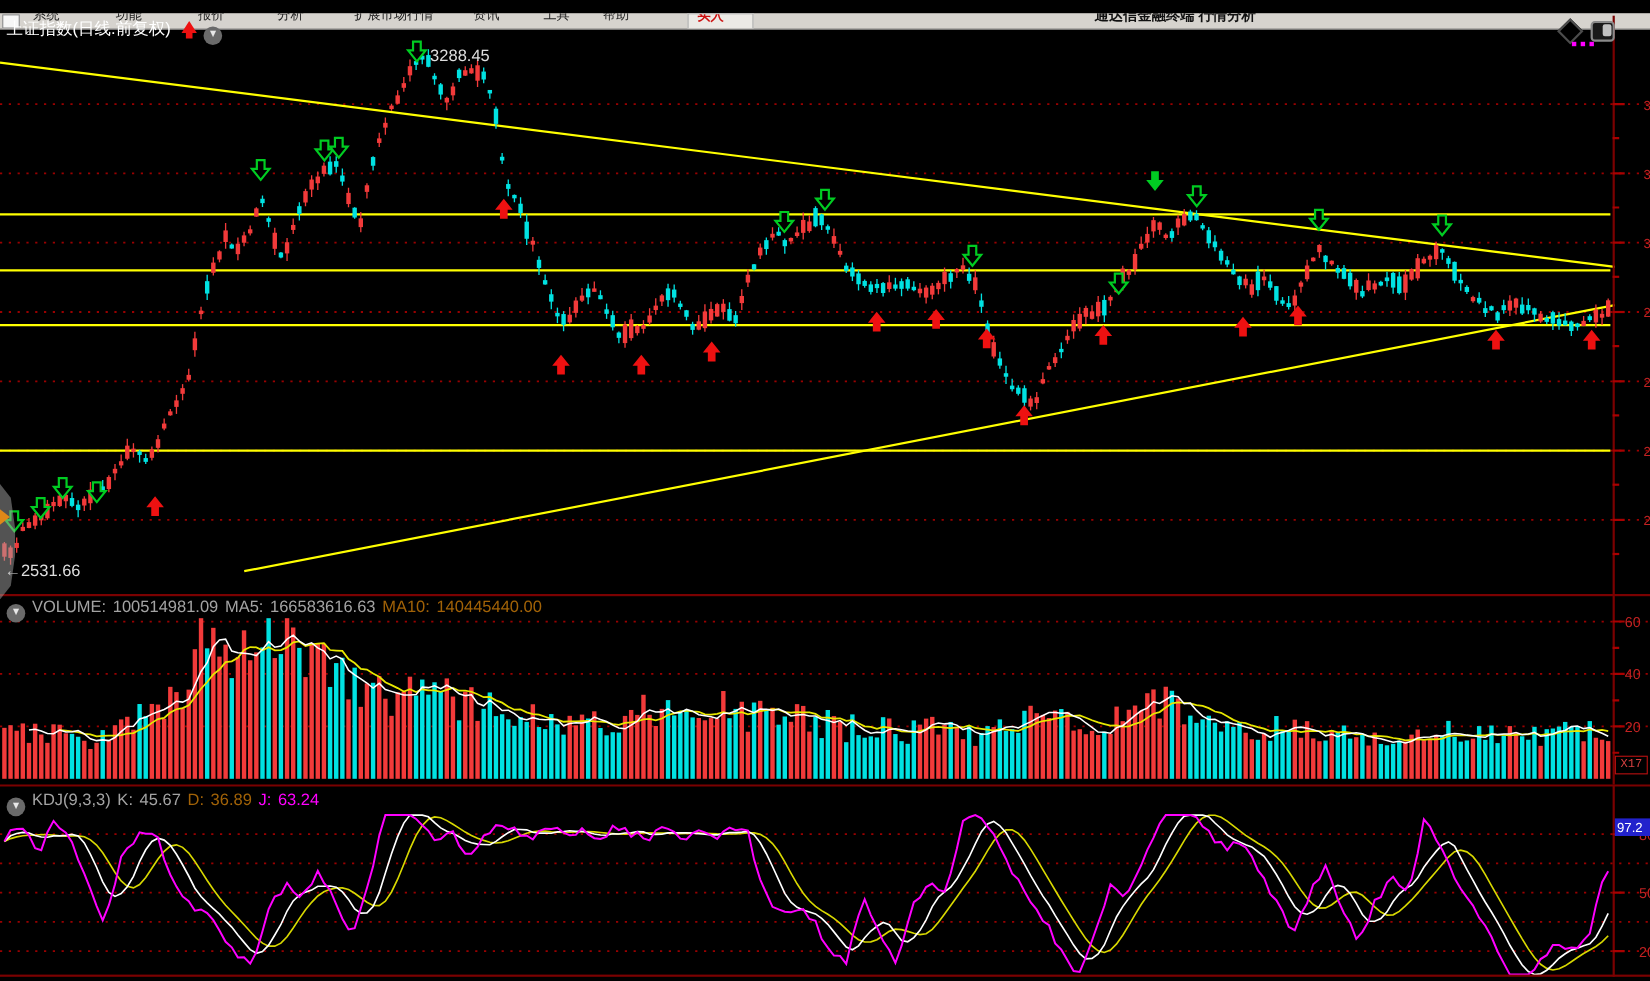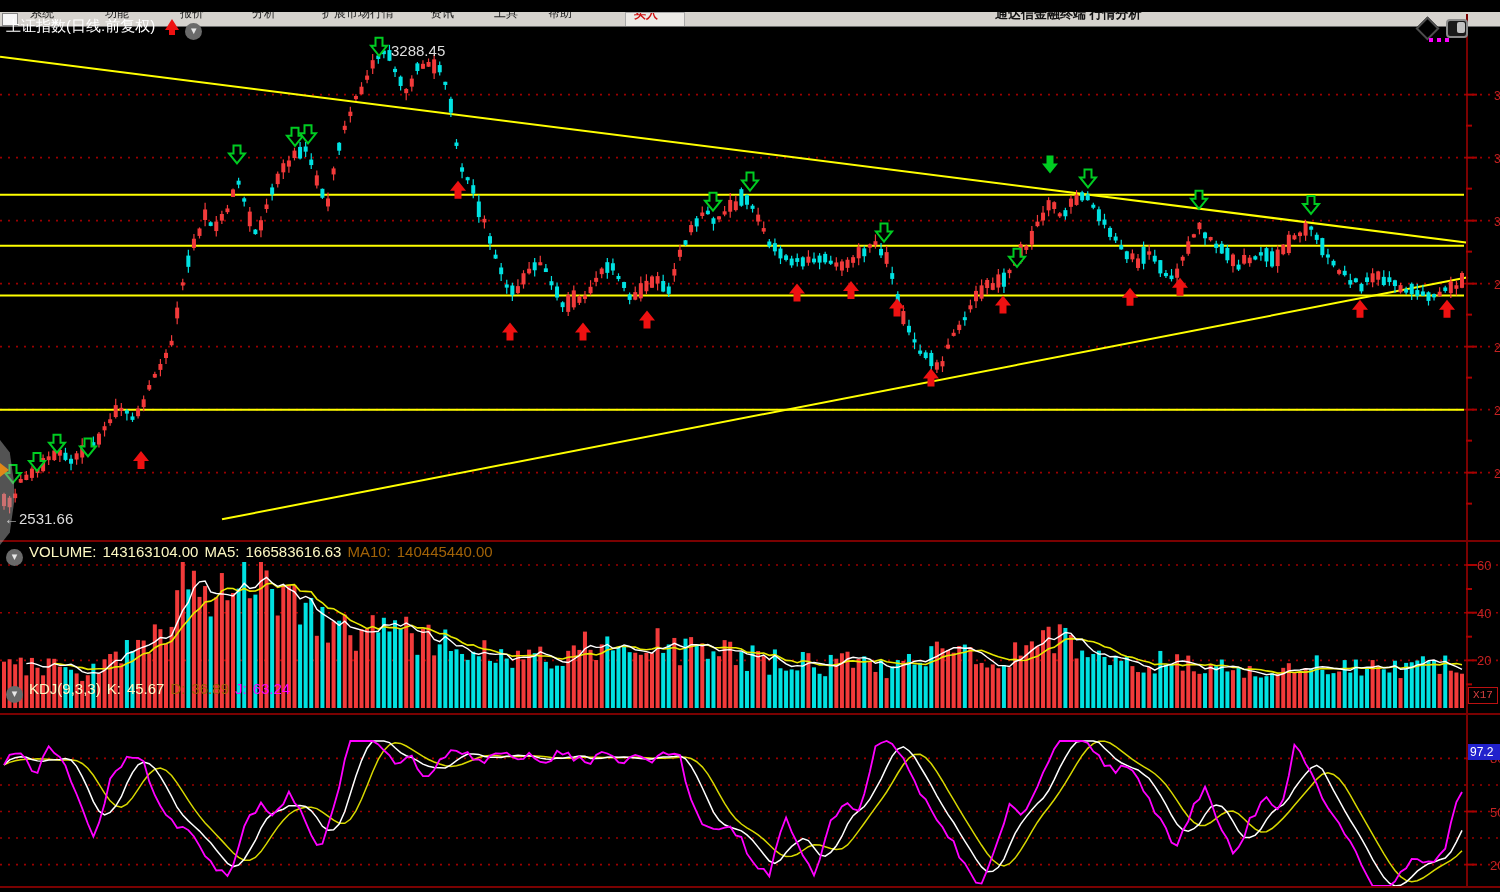--- a/index.html
+++ b/index.html
@@ -13,24 +13,24 @@
         overflow:hidden;}
   .mBtn span{position:absolute;top:-7px;left:8px;font-size:12px;color:#cc1111;font-weight:bold;white-space:nowrap;}
   .mRight{position:absolute;top:-7px;font-size:13px;font-weight:bold;color:#111;white-space:nowrap;}
   #topbar-icon{position:absolute;left:2px;top:1px;width:14px;height:11px;background:#f7f7f7;border:1px solid #888;}
   
   svg{position:absolute;left:0;display:block;}
   .hdr{position:absolute;left:6px;color:#fff;font-size:15px;white-space:nowrap;z-index:5;}
   .hdr span{margin-right:6px;}
   .circ{display:inline-block;width:17px;height:17px;border-radius:50%;background:#6a6a6a;
         color:#e8e8e8;font-size:11px;text-align:center;line-height:15px;vertical-align:-3px;margin-right:6px;}
-  .yel{color:#a16207;} .mag{color:#ff00ff;} .wht{color:#fef9c3;}
+  .yel{color:#a16207;} .mag{color:#ff00ff;} .wht{color:#a3a3a3;}
   #main-header{top:17px;}
   #vol-header{top:543px;}
-  #kdj-header{top:680px;}
+  #kdj-header{top:719px;}
   .upArrowRed{display:inline-block;width:0;height:0;border-left:7px solid transparent;
       border-right:7px solid transparent;border-bottom:11px solid #ee1111;vertical-align:1px;
       position:relative;margin:0 4px;}
   .upArrowRed:after{content:"";position:absolute;left:-3px;top:11px;width:6px;height:5px;background:#ee1111;}
   
   #icon-diamond{position:absolute;left:1419px;top:20px;width:13px;height:13px;border:2px solid #4d4d4d;
       transform:rotate(45deg);background:#000;}
   #icon-layout{position:absolute;left:1446px;top:19px;width:18px;height:15px;border:2px solid #8a8a8a;
       border-radius:4px;background:#1a1a1a;}
   #icon-layout div{position:absolute;right:1px;top:1px;width:8px;height:11px;background:#c2c2c2;border-radius:2px;}
@@ -979,21 +979,21 @@
       <div></div>
     </div>
   <div class="mdot" style="left:1429px;"></div>
   <div class="mdot" style="left:1437px;"></div>
   <div class="mdot" style="left:1445px;"></div>
 
   <div id="left-overlay"></div>
   <div id="left-tri"></div>
 
   <div class="hdr" id="vol-header">
-    <span class="circ">▾</span><span class="wht">VOLUME:</span><span class="wht">143163104.00</span><span class="wht">MA5:</span><span class="wht">166583616.63</span><span class="yel">MA10:</span><span class="yel">140445440.00</span>
+    <span class="circ">▾</span><span class="wht">VOLUME:</span><span class="wht">100514981.09</span><span class="wht">MA5:</span><span class="wht">166583616.63</span><span class="yel">MA10:</span><span class="yel">140445440.00</span>
   </div>
 
   <div class="hdr" id="kdj-header">
     <span class="circ">▾</span><span class="wht">KDJ(9,3,3)</span><span class="wht">K:</span><span class="wht">45.67</span><span class="yel">D:</span><span class="yel">36.89</span><span class="mag">J:</span><span class="mag">63.24</span>
   </div>
 
   <div id="kdj-badge">97.2</div>
   <div id="x17-box">X17</div>
 </div>
 

